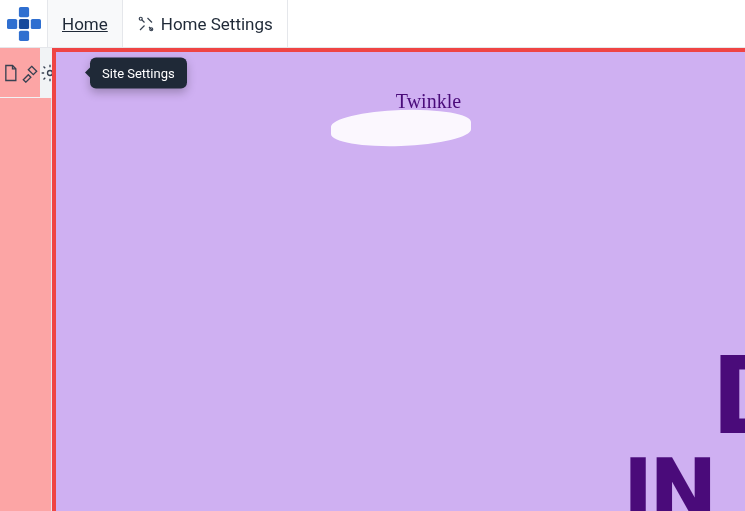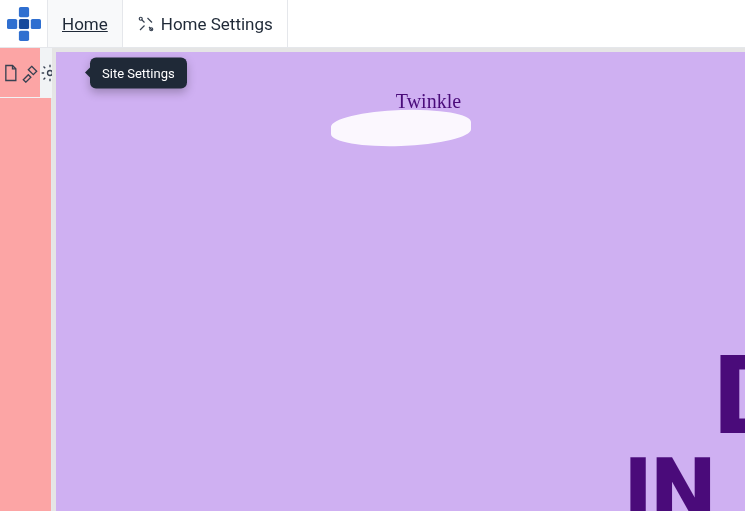--- a/index.html
+++ b/index.html
@@ -83,21 +83,21 @@
     left: -5px;
     top: 50%;
     transform: translateY(-50%);
     border: 5px solid transparent;
     border-right-color: #1f2937;
     border-left: none;
   }
 
   .canvas-area {
     flex: 1;
-    background: #e5e5e5;
+    background: #ef4444;
     position: relative;
     padding: 4px 0 0 4px;
   }
   .page-canvas {
     background: #cfb0f2;
     width: 100%;
     height: 100%;
     position: relative;
     overflow: hidden;
   }

